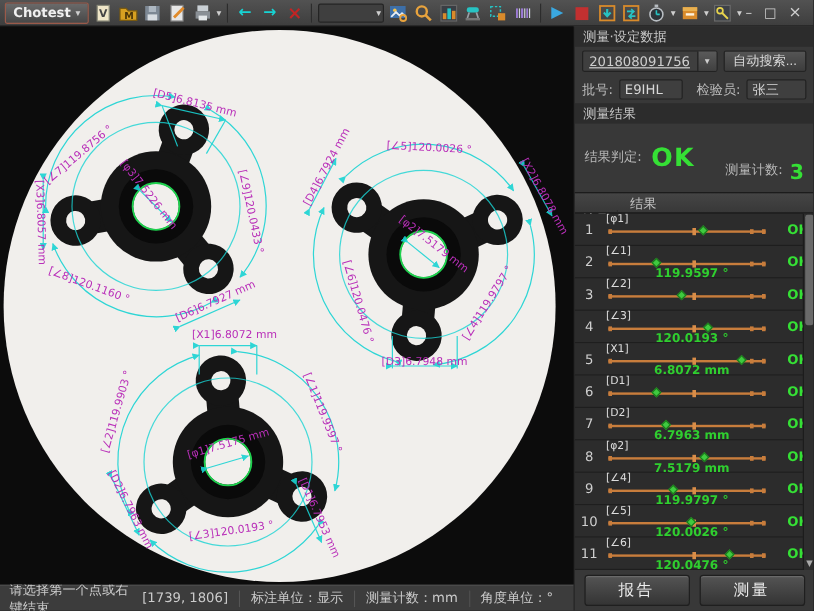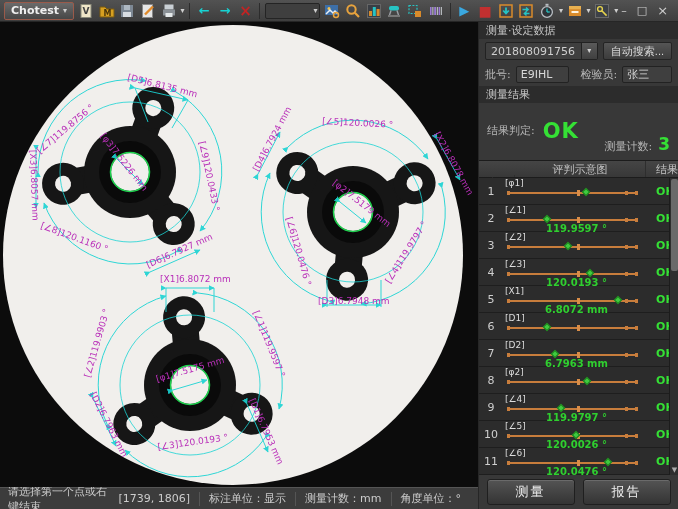--- a/index.html
+++ b/index.html
@@ -30,34 +30,34 @@
              font-size:11px;color:#cccccc;padding:0 8px;gap:0;}
   .sb-hint{flex:1;}
   .sb-item{padding:0 9px;white-space:nowrap;}
   .sb-div{width:1px;height:14px;background:#2a2a2a;border-right:1px solid #555;}
   
   #panel{width:200px;background:#383838;border-left:1px solid #262626;display:flex;flex-direction:column;}
   .p-header{height:17px;background:#2c2c2c;color:#c8c8c8;font-size:11px;line-height:17px;padding:0 7px;}
   .p-row{display:flex;align-items:center;padding:3px 6px;gap:5px;}
   .combo{flex:1;height:18px;background:#3f3f3f;border:1px solid #222;border-radius:2px;display:flex;
          align-items:center;color:#cfcfcf;font-size:11px;}
-  .combo .val{flex:1;padding:0 5px;}
+  .combo .val{flex:1;padding:0 5px;text-decoration:underline;}
   .combo .dd{width:16px;height:16px;background:linear-gradient(#5a5a5a,#404040);border-left:1px solid #222;
              display:flex;align-items:center;justify-content:center;}
   .btn-small{height:18px;padding:0 7px;background:linear-gradient(#555,#3c3c3c);border:1px solid #242424;
              border-radius:2px;color:#d8d8d8;font-size:11px;line-height:16px;}
   .fld-label{color:#bcbcbc;font-size:11px;white-space:nowrap;}
   .fld{height:17px;background:#3f3f3f;border:1px solid #222;border-radius:2px;color:#d8d8d8;font-size:11px;
        line-height:15px;padding:0 4px;}
   #batch-field{width:56px;} #inspector-field{width:52px;}
   .result-line{display:flex;align-items:center;padding:4px 8px 6px 8px;}
   .judge-label,.count-label{color:#b8b8b8;font-size:11px;}
   .judge-value{color:#35e035;font-size:21px;font-weight:bold;margin-left:8px;letter-spacing:1px;}
   .count-value{color:#35e035;font-size:17px;font-weight:bold;margin-left:6px;}
-  .count-wrap{margin-left:auto;display:flex;align-items:flex-end;margin-top:27px;}
+  .count-wrap{margin-left:auto;display:flex;align-items:flex-start;margin-top:27px;}
   
   #table{flex:1;display:flex;flex-direction:column;background:#262626;border-top:1px solid #1c1c1c;overflow:hidden;position:relative;}
   .thead{display:flex;height:17px;background:linear-gradient(#454545,#383838);border-bottom:1px solid #1c1c1c;
          color:#c4c4c4;font-size:11px;line-height:17px;}
   .th-id{width:36px;text-align:center;border-right:1px solid #2e2e2e;margin-top:14px;}
   .th-mid{flex:1;text-align:center;border-right:1px solid #2e2e2e;}
   .th-res{width:32px;text-align:right;}
   .tbody{height:316px;overflow:hidden;}
   .trow{display:flex;height:27px;border-bottom:1px solid #1e1e1e;background:#2c2c2c;}
   .tnum{width:24px;color:#cfcfcf;font-size:11px;display:flex;align-items:center;justify-content:center;}
@@ -444,21 +444,20 @@
         <span class="judge-value">OK</span>
         <span class="count-wrap">
           <span class="count-label">测量计数:</span>
           <span class="count-value">3</span>
         </span>
       </div>
 
       <div id="table">
         <div class="thead">
           <div class="th-id">编号</div>
-          <div class="th-mid">评判示意图</div>
           <div class="th-res">结果</div>
         </div>
         <div class="tbody" id="tbody">
             <div class="trow">
               <div class="tnum">1</div>
               <div class="tmid">
                 <div class="tlabel">[φ1]</div>
                 <div class="slider">
                   <span class="s-line"></span>
                   <span class="tick" style="left:2px;"></span>
@@ -569,20 +568,21 @@
               <div class="tmid">
                 <div class="tlabel">[φ2]</div>
                 <div class="slider">
                   <span class="s-line"></span>
                   <span class="tick" style="left:2px;"></span>
                   <span class="tick c" style="left:50%;"></span>
                   <span class="tick" style="left:84%;"></span>
                   <span class="tick" style="right:10px;"></span>
                   <span class="diamond" style="left: 58%;"></span>
                 </div>
+                <div class="tvalue">7.5179 mm</div>
               </div>
               <div class="tres">OK</div>
             </div>
             <div class="trow">
               <div class="tnum">9</div>
               <div class="tmid">
                 <div class="tlabel">[∠4]</div>
                 <div class="slider">
                   <span class="s-line"></span>
                   <span class="tick" style="left:2px;"></span>
@@ -632,18 +632,18 @@
               <div class="tres">OK</div>
             </div>
           </div>
         <div id="vscroll">
           <div class="thumb"></div>
           <div class="sb-down">▼</div>
         </div>
       </div>
 
       <div class="panel-buttons">
+        <button class="btn-big">报告</button>
         <button class="btn-big">测量</button>
-        <button class="btn-big">报告</button>
       </div>
     </div>
   </div>
 </div>
 
 </body></html>

